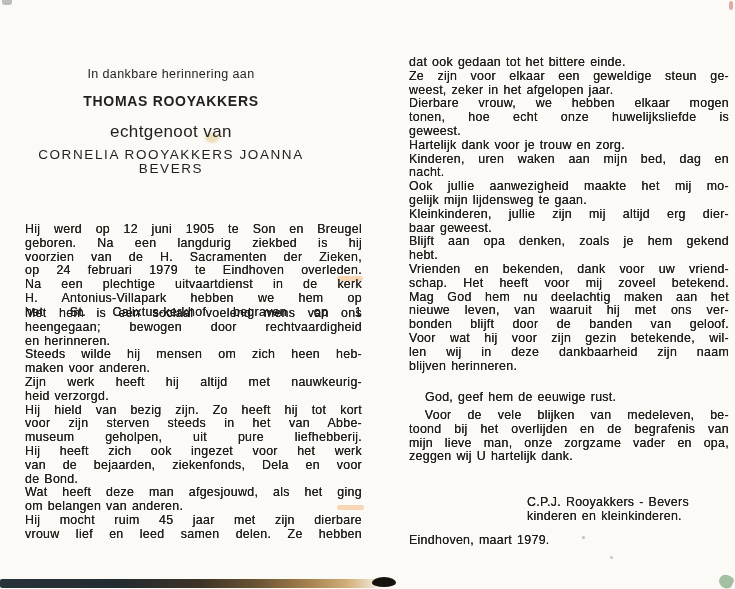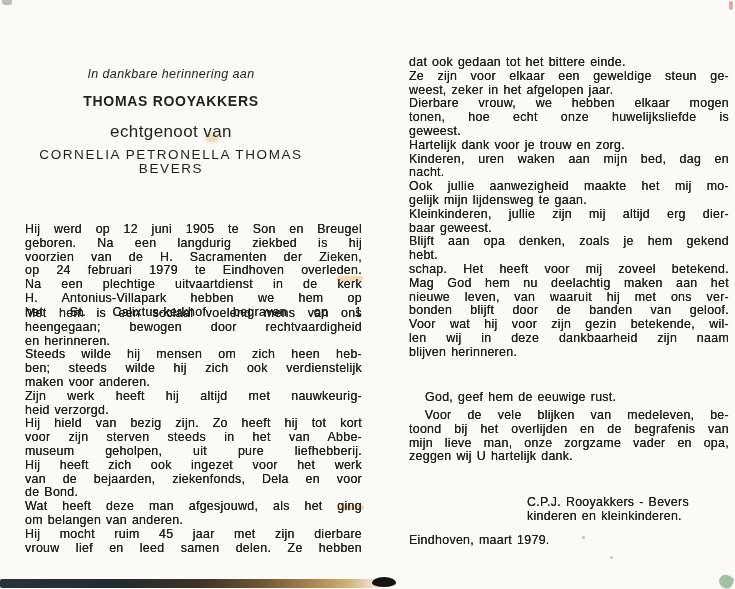--- a/index.html
+++ b/index.html
@@ -9,21 +9,21 @@
     font-family:"Liberation Sans",sans-serif;
     color:#211e1b;
   }
   .card{position:absolute;inset:0;}
   .col{position:absolute;top:0;}
   .left-col{left:25px;width:337px;}
   .right-col{left:409px;width:320px;}
   .blk{position:absolute;left:0;width:100%;}
   
   .hline{position:absolute;left:0;width:292px;text-align:center;}
-  .intro{top:67px;font-size:12.5px;letter-spacing:.4px;font-style:italic;}
+  .intro{top:67px;font-size:12.5px;letter-spacing:.4px;}
   .name{top:93px;font-size:14px;font-weight:bold;letter-spacing:.7px;}
   .relation{top:122px;font-size:17px;letter-spacing:.4px;text-align:center;}
   .spouse{top:148px;font-size:13.5px;letter-spacing:1.6px;line-height:13.5px;}
   
   .ln{
     font-size:12.4px;line-height:13.8px;
     letter-spacing:.3px;word-spacing:1.2px;
     white-space:nowrap;
     text-shadow:0 0 .4px currentColor;
   }
@@ -68,38 +68,37 @@
   <div class="art smear2"></div>
   <div class="art corner-green"></div>
   <div class="art speck1"></div>
   <div class="art speck2"></div>
 
   <div class="col left-col">
     <div class="hline intro">In dankbare herinnering aan</div>
     <div class="hline name">THOMAS ROOYAKKERS</div>
     <div class="hline relation">echtgenoot van</div>
     <div class="hline spouse">
-      <div>CORNELIA PETRONELLA THOMAS</div>
+      <div>CORNELIA ROOYAKKERS JOANNA</div>
       <div>BEVERS</div>
     </div>
     <div class="blk p1">
         <div class="ln jl">Hij werd op 12 juni 1905 te Son en Breugel</div>
         <div class="ln jl">geboren. Na een langdurig ziekbed is hij</div>
         <div class="ln jl">voorzien van de H. Sacramenten der Zieken,</div>
         <div class="ln jl">op 24 februari 1979 te Eindhoven overleden.</div>
         <div class="ln jl">Na een plechtige uitvaartdienst in de kerk</div>
         <div class="ln jl">H. Antonius-Villapark hebben we hem op</div>
         <div class="ln jl">het St. Calixtus-kerkhof begraven op 1</div>
       </div>
     <div class="blk p2">
         <div class="ln jl">Met hem is een sociaal voelend mens van ons</div>
         <div class="ln jl">heengegaan; bewogen door rechtvaardigheid</div>
         <div class="ln">en herinneren.</div>
         <div class="ln jl">Steeds wilde hij mensen om zich heen heb-</div>
-        <div class="ln jl">ben; steeds wilde hij zich ook verdienstelijk</div>
         <div class="ln">maken voor anderen.</div>
         <div class="ln jl">Zijn werk heeft hij altijd met nauwkeurig-</div>
         <div class="ln">heid verzorgd.</div>
         <div class="ln jl">Hij hield van bezig zijn. Zo heeft hij tot kort</div>
         <div class="ln jl">voor zijn sterven steeds in het van Abbe-</div>
         <div class="ln jl">museum geholpen, uit pure liefhebberij.</div>
         <div class="ln jl">Hij heeft zich ook ingezet voor het werk</div>
         <div class="ln jl">van de bejaarden, ziekenfonds, Dela en voor</div>
         <div class="ln">de Bond.</div>
         <div class="ln jl">Wat heeft deze man afgesjouwd, als het ging</div>
@@ -119,20 +118,21 @@
         <div class="ln">geweest.</div>
         <div class="ln">Hartelijk dank voor je trouw en zorg.</div>
         <div class="ln jl">Kinderen, uren waken aan mijn bed, dag en</div>
         <div class="ln">nacht.</div>
         <div class="ln jl">Ook jullie aanwezigheid maakte het mij mo-</div>
         <div class="ln">gelijk mijn lijdensweg te gaan.</div>
         <div class="ln jl">Kleinkinderen, jullie zijn mij altijd erg dier-</div>
         <div class="ln">baar geweest.</div>
         <div class="ln jl">Blijft aan opa denken, zoals je hem gekend</div>
         <div class="ln">hebt.</div>
+        <div class="ln jl">Vrienden en bekenden, dank voor uw vriend-</div>
         <div class="ln jl">schap. Het heeft voor mij zoveel betekend.</div>
         <div class="ln jl">Mag God hem nu deelachtig maken aan het</div>
         <div class="ln jl">nieuwe leven, van waaruit hij met ons ver-</div>
         <div class="ln jl">bonden blijft door de banden van geloof.</div>
         <div class="ln jl">Voor wat hij voor zijn gezin betekende, wil-</div>
         <div class="ln jl">len wij in deze dankbaarheid zijn naam</div>
         <div class="ln">blijven herinneren.</div>
       </div>
     <div class="ln prayer">God, geef hem de eeuwige rust.</div>
     <div class="blk thanks">

